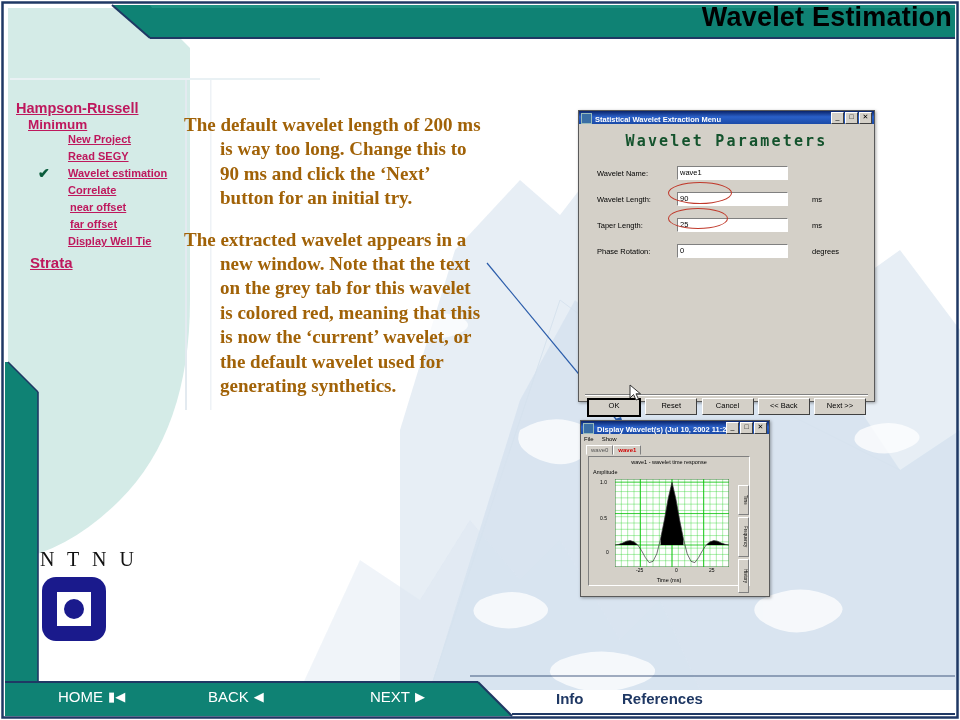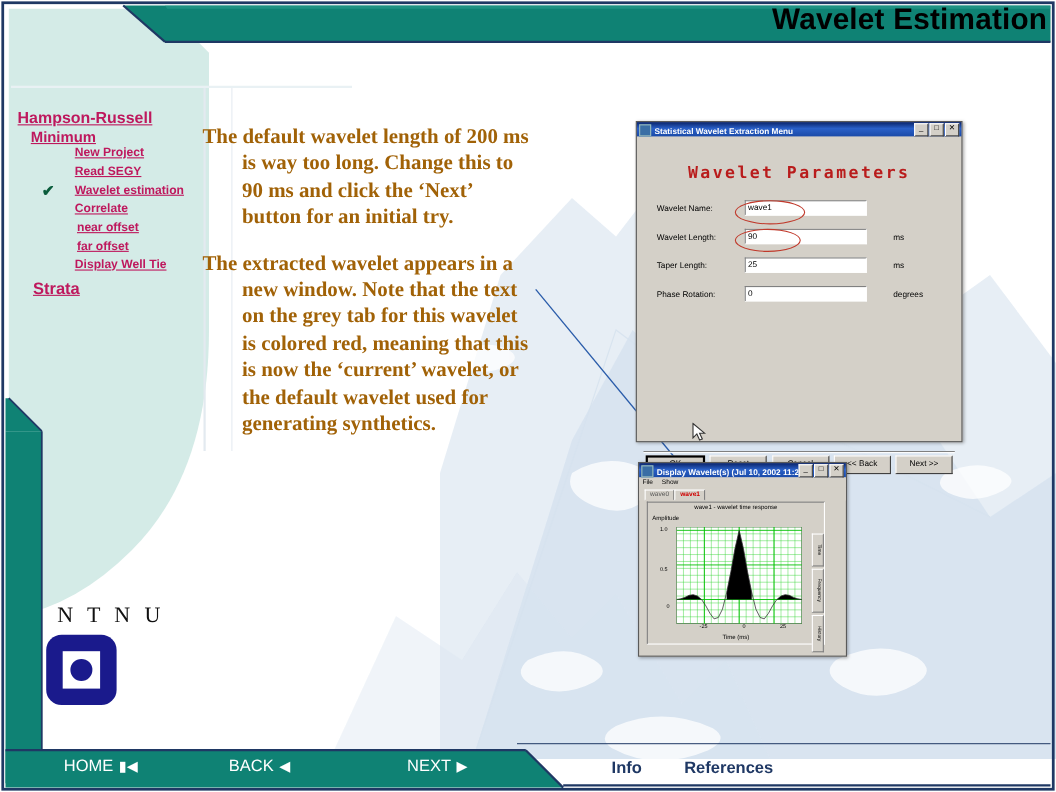--- a/index.html
+++ b/index.html
@@ -69,22 +69,22 @@
            font-family:"Liberation Sans",sans-serif;}
   .tb-btns{margin-left:auto;display:flex;gap:1px;padding-right:1px;}
   .tb-btn{width:11px;height:10px;background:#d4d0c8;border:1px solid;
           border-color:#fff #404040 #404040 #fff;font-size:7px;line-height:8px;
           text-align:center;color:#000;font-family:"Liberation Sans",sans-serif;}
 
   
   #dlg-wavelet{left:578px;top:110px;width:295px;height:290px;}
   .dlg-body{position:relative;width:100%;height:100%;}
   .dlg-title{
-    text-align:center;font-size:15px;font-weight:bold;color:#b91c1c;
-    letter-spacing:2.2px;margin-top:24px;
+    text-align:center;font-size:15px;font-weight:bold;color:#14532d;
+    letter-spacing:2.2px;margin-top:8px;
     font-family:"DejaVu Sans Mono",monospace;
   }
   .field-row{display:flex;align-items:center;margin:0 0 0 18px;height:18px;}
   .field-lbl{width:80px;font-size:7.5px;color:#000;font-family:"Liberation Sans",sans-serif;}
   .field-inp{
     width:105px;height:12px;background:#fff;border:1px solid;
     border-color:#808080 #fff #fff #808080;
     font-size:7.5px;color:#000;padding:0 2px;line-height:12px;
     font-family:"Liberation Sans",sans-serif;overflow:hidden;
   }
@@ -147,21 +147,21 @@
     font-size:4.5px;color:#000;writing-mode:vertical-rl;text-orientation:mixed;
     text-align:center;padding:2px 0;font-family:"Liberation Sans",sans-serif;
   }
 
   
   .callout{position:absolute;left:0;top:0;width:960px;height:720px;z-index:11;}
 
   
   .ntnu{position:absolute;left:34px;top:548px;z-index:8;}
   .ntnu-text{font-family:"Liberation Serif",serif;font-size:20px;letter-spacing:4px;
-             color:#111;font-weight:normal;margin-left:18px;}
+             color:#111;font-weight:normal;margin-left:6px;}
   .ntnu-mark{width:64px;height:64px;background:#1a1a8c;border-radius:14px;
              margin-top:6px;margin-left:8px;position:relative;}
   .ntnu-sq{position:absolute;left:15px;top:15px;width:34px;height:34px;background:#fff;}
   .ntnu-circ{position:absolute;left:22px;top:22px;width:20px;height:20px;border-radius:50%;background:#1a1a8c;}
   .botlinks{position:absolute;top:688px;left:0;width:960px;height:26px;z-index:10;
             font-family:"Liberation Sans",sans-serif;}
   .botlink{position:absolute;color:#fff;font-size:15px;display:flex;align-items:center;gap:5px;}
   .botlink .tri{font-size:13px;line-height:1;}
   .rightlink{position:absolute;color:#1f3864;font-size:15px;font-weight:bold;}
 </style>

